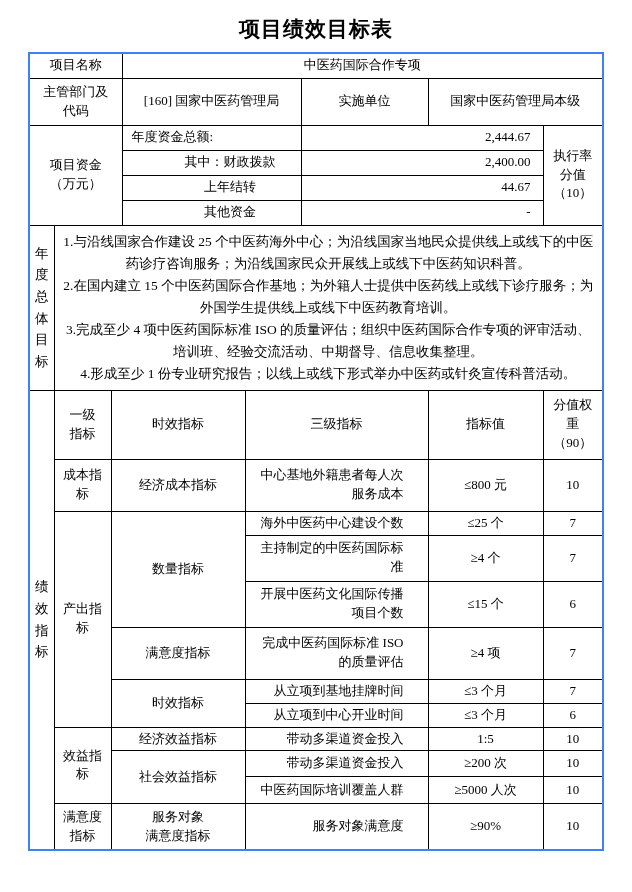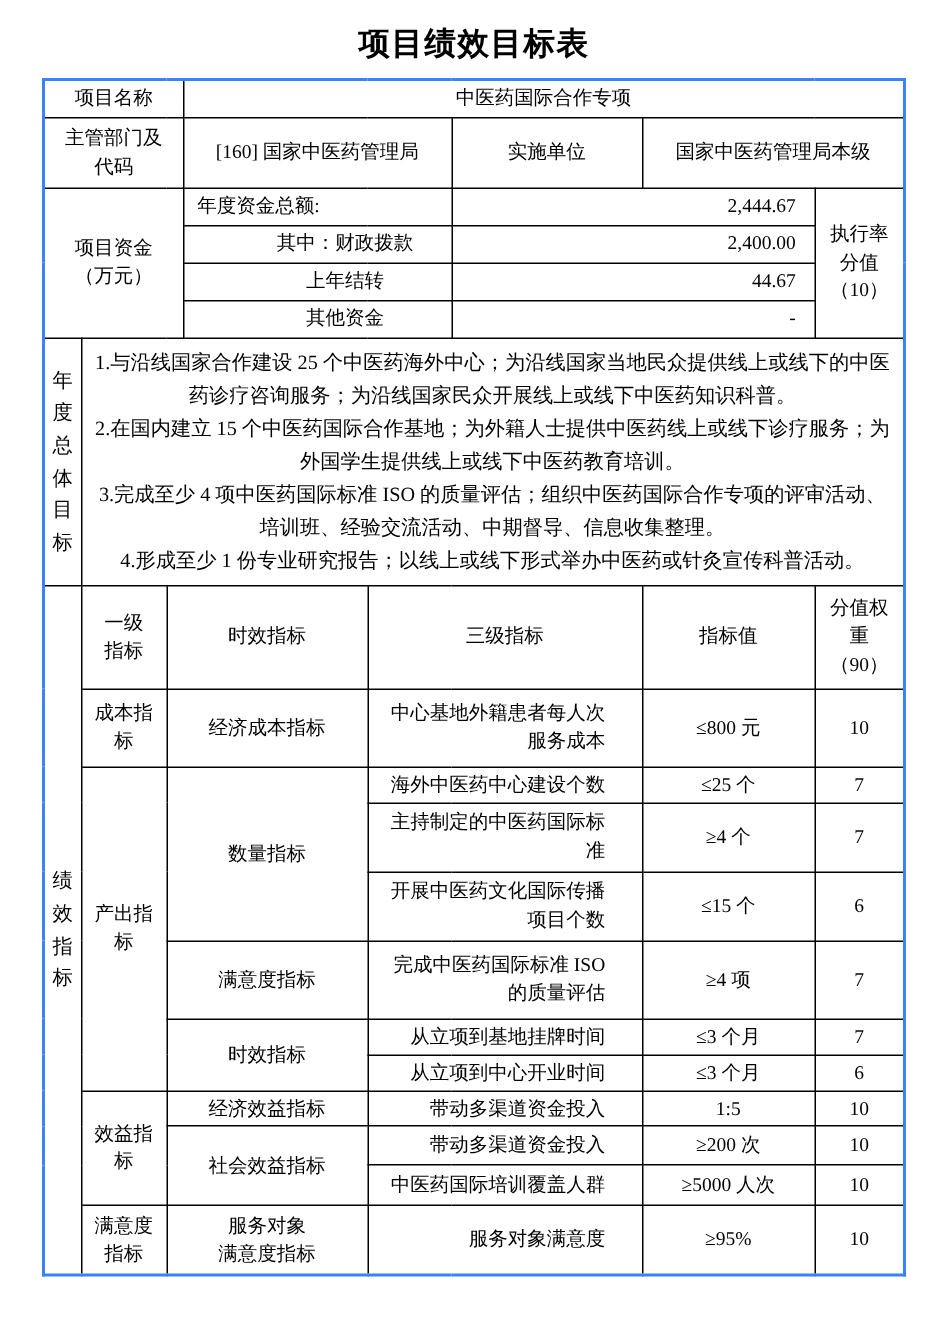--- a/index.html
+++ b/index.html
@@ -192,19 +192,19 @@
       <td>≥5000 人次</td>
       <td>10</td>
     </tr>
 
     <tr class="h47">
       <td class="pre">满意度
 指标</td>
       <td colspan="2" class="pre">服务对象
 满意度指标</td>
       <td colspan="2" class="lvl3">服务对象满意度</td>
-      <td>≥95%</td>
+      <td>≥90%</td>
       <td>10</td>
     </tr>
   </tbody>
     </table>
 
 </div>
 
 </body></html>

